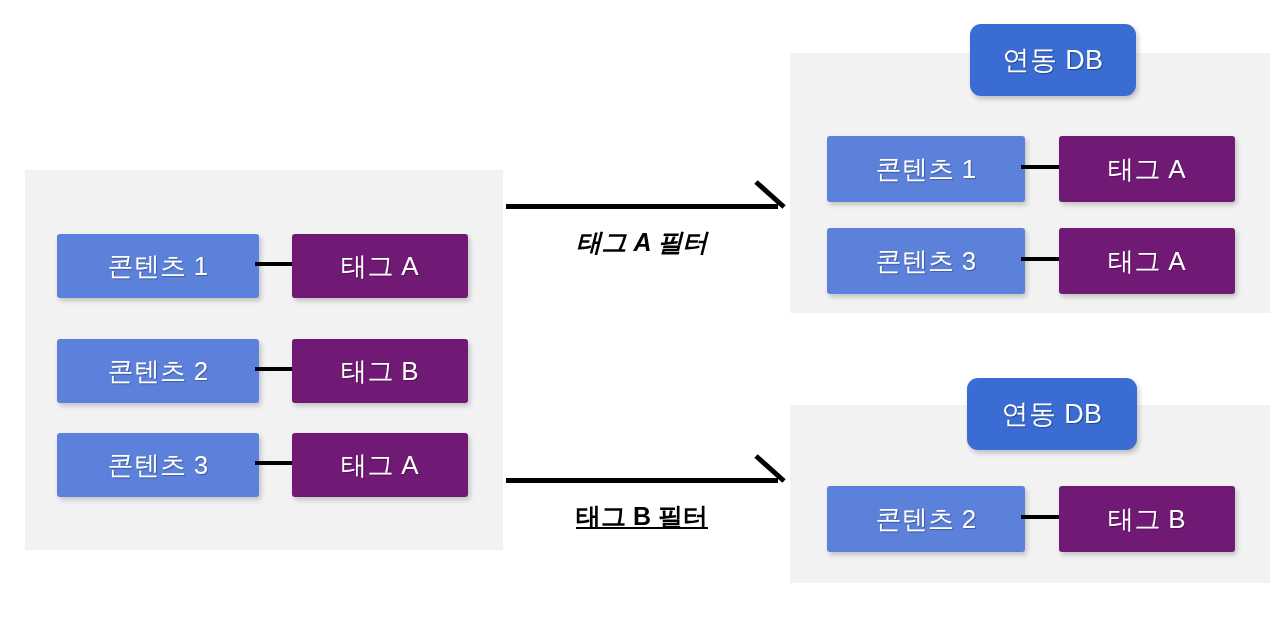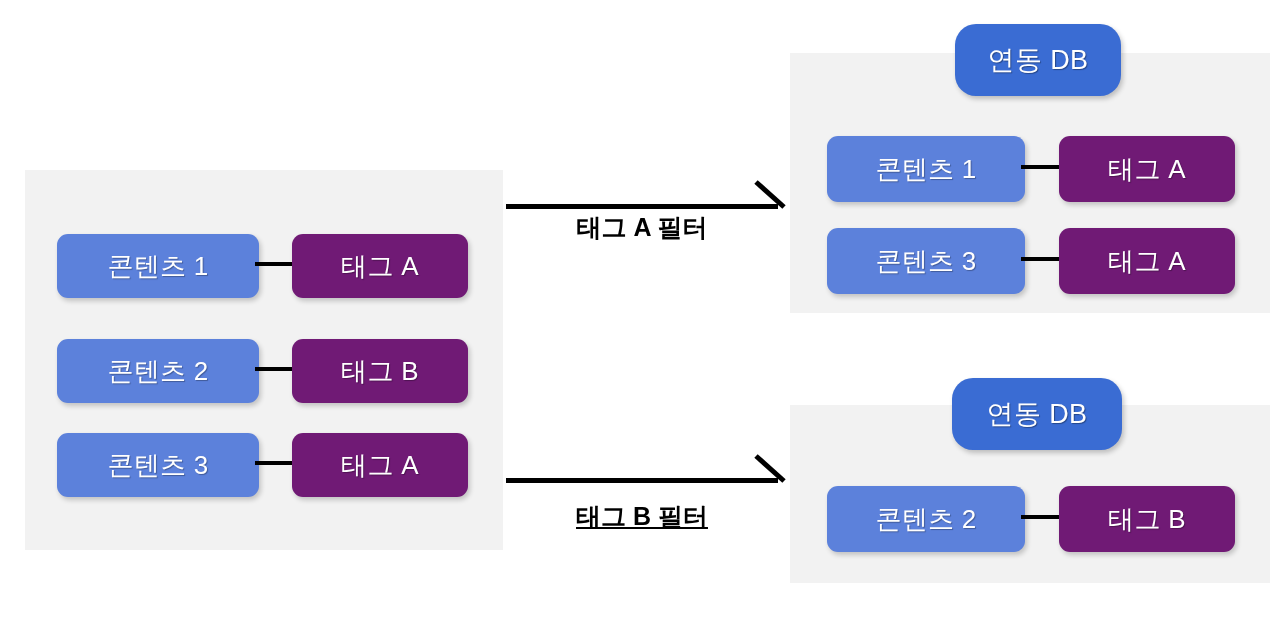--- a/index.html
+++ b/index.html
@@ -28,39 +28,40 @@
     background: #F2F2F2;
   }
   #panel-source   { left: 25px;  top: 170px; width: 478px; height: 380px; }
   #panel-tagA     { left: 790px; top: 53px;  width: 480px; height: 260px; }
   #panel-tagB     { left: 790px; top: 405px; width: 480px; height: 178px; }
 
   
   .db-badge {
     position: absolute;
     background: #3A6CD3;
-    border-radius: 21px;
+    border-radius: 11px;
     box-shadow: 2px 3px 5px rgba(0,0,0,0.22);
     display: flex;
     align-items: center;
     justify-content: center;
     color: #ffffff;
     font-size: 27px;
     letter-spacing: 0.4px;
     text-shadow: 1px 1px 1px rgba(0,0,0,0.35);
     white-space: nowrap;
+    margin-left: 15px;
   }
   #badge-source { left: 155px; top: 138px; width: 170px; height: 64px; }
   #badge-tagA   { left: 955px; top: 24px;  width: 166px; height: 72px; }
   #badge-tagB   { left: 952px; top: 378px; width: 170px; height: 72px; }
 
   
   .node {
     position: absolute;
-    border-radius: 11px;
+    border-radius: 3px;
     box-shadow: 2px 3px 5px rgba(0,0,0,0.20);
     display: flex;
     align-items: center;
     justify-content: center;
     color: #ffffff;
     font-size: 26px;
     letter-spacing: 0.3px;
     text-shadow: 1px 1px 1px rgba(0,0,0,0.30);
     white-space: nowrap;
   }
@@ -116,21 +117,21 @@
   <div class="node content" style="left:57px; top:433px; width:202px; height:64px;">콘텐츠 3</div>
   <div class="connector" style="left:255px; top:461px; width:86px;"></div>
   <div class="node tag" style="left:292px; top:433px; width:176px; height:64px;">태그 A</div>
 
 
   <div class="arrow-group" style="left:506px; top:204px; width:278px; height:70px;">
     <div class="arrow-line" style="width:272px;"></div>
     <svg class="arrow-head" style="left:238px; top:-24px;" viewBox="0 0 42 32">
       <path d="M 12 2 L 40 27" stroke="#000000" stroke-width="5" fill="none"></path>
     </svg>
-    <div class="arrow-label" style="left:0; top:7px; width:272px;">태그 A 필터</div>
+    <div class="arrow-label" style="left:0; top:22px; width:272px;font-style:italic;">태그 A 필터</div>
   </div>
 
   <div class="arrow-group" style="left:506px; top:478px; width:278px; height:70px;">
     <div class="arrow-line" style="width:272px;"></div>
     <svg class="arrow-head" style="left:238px; top:-24px;" viewBox="0 0 42 32">
       <path d="M 12 2 L 40 27" stroke="#000000" stroke-width="5" fill="none"></path>
     </svg>
     <div class="arrow-label" style="left:0; top:22px; width:272px;text-decoration:underline;">태그 B 필터</div>
   </div>
 

